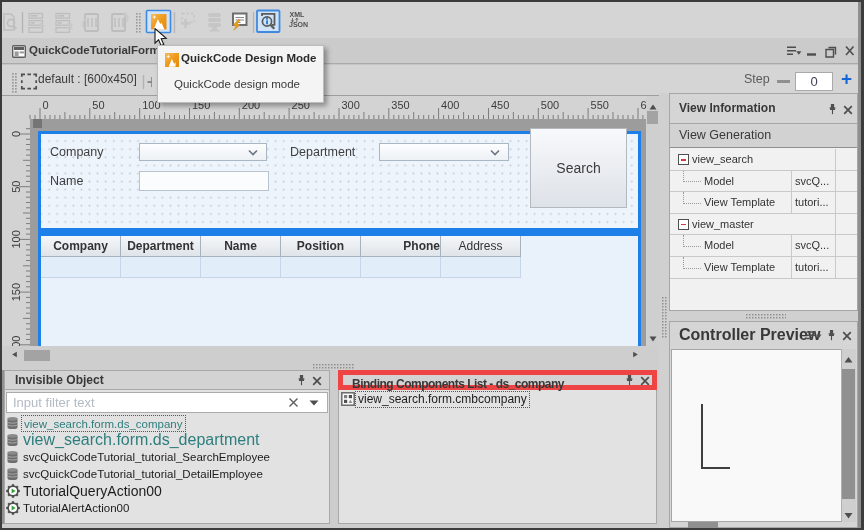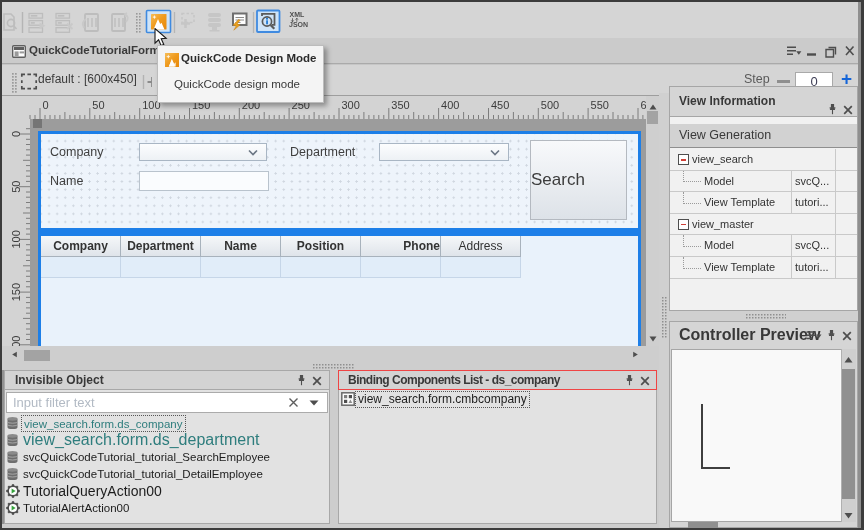--- a/index.html
+++ b/index.html
@@ -362,21 +362,21 @@
 <div style="position:absolute;left:290px;top:145px;width:90px;height:14px;font-size:12.5px;color:#3f3f3f;line-height:14px">Department</div>
 <div style="position:absolute;left:379px;top:143px;width:130px;height:18px;background:linear-gradient(#fcfdfe,#edf1f5);border:1px solid #a9b6c4">
     <div style="position:absolute;right:7px;top:5px">
       <svg width="12" height="8" viewBox="0 0 12 8">
         <path d="M2 1.5 l4 4 4-4" stroke="#6b7684" stroke-width="1.6" fill="none"></path>
       </svg>
     </div>
   </div>
 <div style="position:absolute;left:50px;top:174px;width:60px;height:14px;font-size:12.5px;color:#3f3f3f;line-height:14px">Name</div>
 <div style="position:absolute;left:139px;top:171px;width:130px;height:20px;background:#fafcfe;border:1px solid #b9c3cd"></div>
-<div style="position:absolute;left:530px;top:140px;width:97px;height:80px;background:linear-gradient(#f8f9fb,#dde2e8);border:1px solid #b4b9c0;font-size:17px;color:#3c3c3c;text-align:left;line-height:78px">Search</div>
+<div style="position:absolute;left:530px;top:128px;width:97px;height:80px;background:linear-gradient(#f8f9fb,#dde2e8);border:1px solid #b4b9c0;font-size:14px;color:#3c3c3c;text-align:center;line-height:78px">Search</div>
 <div style="position:absolute;left:41px;top:236px;width:597px;height:110px;background:#e9f2fb"></div>
 <div style="position:absolute;left:41px;top:236px;width:480px;height:21px">
     <div style="position:absolute;left:0px;top:0;width:80px;height:21px;background:linear-gradient(#f5f7f9,#dfe4ea);border-right:1px solid #a8b2bc;border-bottom:1px solid #a8b2bc;font-size:12px;font-weight:bold;color:#333;text-align:center;line-height:20px">Company</div>
     <div style="position:absolute;left:80px;top:0;width:80px;height:21px;background:linear-gradient(#f5f7f9,#dfe4ea);border-right:1px solid #a8b2bc;border-bottom:1px solid #a8b2bc;font-size:12px;font-weight:bold;color:#333;text-align:center;line-height:20px">Department</div>
     <div style="position:absolute;left:160px;top:0;width:80px;height:21px;background:linear-gradient(#f5f7f9,#dfe4ea);border-right:1px solid #a8b2bc;border-bottom:1px solid #a8b2bc;font-size:12px;font-weight:bold;color:#333;text-align:center;line-height:20px">Name</div>
     <div style="position:absolute;left:240px;top:0;width:80px;height:21px;background:linear-gradient(#f5f7f9,#dfe4ea);border-right:1px solid #a8b2bc;border-bottom:1px solid #a8b2bc;font-size:12px;font-weight:bold;color:#333;text-align:center;line-height:20px">Position</div>
     <div style="position:absolute;left:320px;top:0;width:80px;height:21px;background:linear-gradient(#f5f7f9,#dfe4ea);border-right:1px solid #a8b2bc;border-bottom:1px solid #a8b2bc;font-size:12px;font-weight:bold;color:#333;text-align:right;line-height:20px">Phone</div>
     <div style="position:absolute;left:400px;top:0;width:80px;height:21px;background:linear-gradient(#f5f7f9,#dfe4ea);border-right:1px solid #a8b2bc;border-bottom:1px solid #a8b2bc;font-size:12px;font-weight:normal;color:#333;text-align:center;line-height:20px">Address</div>
   </div>
 <div style="position:absolute;left:41px;top:257px;width:480px;height:21px">
@@ -470,21 +470,21 @@
       <rect x="3" y="30" width="1.5" height="1.5" fill="#8f8f8f"></rect>
       <rect x="0" y="33" width="1.5" height="1.5" fill="#8f8f8f"></rect>
       <rect x="3" y="33" width="1.5" height="1.5" fill="#8f8f8f"></rect>
       <rect x="0" y="36" width="1.5" height="1.5" fill="#8f8f8f"></rect>
       <rect x="3" y="36" width="1.5" height="1.5" fill="#8f8f8f"></rect>
       <rect x="0" y="39" width="1.5" height="1.5" fill="#8f8f8f"></rect>
       <rect x="3" y="39" width="1.5" height="1.5" fill="#8f8f8f"></rect>
     </svg>
   </div>
 <div style="position:absolute;left:669px;top:93px;width:189px;height:218px;background:#f1f1f1;border:1px solid #a6a6a6"></div>
-<div style="position:absolute;left:669px;top:86px;width:189px;height:31px;background:#d5d5d5;border:1px solid #a6a6a6;font-size:12px;font-weight:bold;color:#383838;line-height:29px;padding-left:9px">View Information</div>
+<div style="position:absolute;left:669px;top:93px;width:189px;height:31px;background:#d5d5d5;border:1px solid #a6a6a6;font-size:12px;font-weight:bold;color:#383838;line-height:29px;padding-left:9px">View Information</div>
 <div style="position:absolute;left:827px;top:103px;width:28px;height:13px">
     <svg style="position:absolute;left:0;top:0" width="11" height="12" viewBox="0 0 11 12">
       <path d="M2.6 4.9 h5.8" stroke="#4e4e4e" stroke-width="1.2" fill="none"></path>
       <rect x="3.9" y="1" width="3.2" height="3.9" fill="#4e4e4e"></rect>
       <path d="M3.4 4.9 h4.2 l0.55 2.1 h-5.3 z" fill="#4e4e4e"></path>
       <path d="M5.5 7 v4.2" stroke="#4e4e4e" stroke-width="1.1" fill="none"></path>
     </svg>
     <svg style="position:absolute;left:15.5px;top:1.5px" width="10" height="10" viewBox="0 0 10 10">
       <path d="M1.2 1.2 L8.8 8.8 M8.8 1.2 L1.2 8.8" stroke="#4e4e4e" stroke-width="1.7" fill="none"></path>
     </svg>
@@ -694,21 +694,21 @@
       <rect x="5.9" y="0.2" width="2.2" height="3" fill="#4e4e4e" transform="rotate(180 7 7)"></rect>
       <rect x="5.9" y="0.2" width="2.2" height="3" fill="#4e4e4e" transform="rotate(225 7 7)"></rect>
       <rect x="5.9" y="0.2" width="2.2" height="3" fill="#4e4e4e" transform="rotate(270 7 7)"></rect>
       <rect x="5.9" y="0.2" width="2.2" height="3" fill="#4e4e4e" transform="rotate(315 7 7)"></rect>
       <circle cx="7" cy="7" r="4.9" fill="#fdfdfd" stroke="#4e4e4e" stroke-width="1.7"></circle>
       <path d="M5.6 4.5 l4 2.5 -4 2.5 z" fill="#35a23c"></path>
     </svg>
   </div>
 <div style="position:absolute;left:21px;top:500px;height:17px;font-size:11.5px;color:#1c1c1c;line-height:16px;padding:0 2px;white-space:nowrap">TutorialAlertAction00</div>
 <div style="position:absolute;left:338px;top:370px;width:319px;height:154px;background:#e2e2e2;border:1px solid #a8a8a8"></div>
-<div style="position:absolute;left:338px;top:370px;width:319px;height:20px;background:#d3d3d3;border:1px solid #ef4444;font-size:12px;font-weight:bold;color:#383838;letter-spacing:-0.5px;line-height:18px;padding-left:9px">Binding Components List - ds_company</div>
+<div style="position:absolute;left:338px;top:370px;width:319px;height:20px;background:#d3d3d3;border:5px solid #ef4444;font-size:12px;font-weight:bold;color:#383838;letter-spacing:-0.5px;line-height:18px;padding-left:9px">Binding Components List - ds_company</div>
 <div style="position:absolute;left:624px;top:374px;width:28px;height:13px">
     <svg style="position:absolute;left:0;top:0" width="11" height="12" viewBox="0 0 11 12">
       <path d="M2.6 4.9 h5.8" stroke="#4e4e4e" stroke-width="1.2" fill="none"></path>
       <rect x="3.9" y="1" width="3.2" height="3.9" fill="#4e4e4e"></rect>
       <path d="M3.4 4.9 h4.2 l0.55 2.1 h-5.3 z" fill="#4e4e4e"></path>
       <path d="M5.5 7 v4.2" stroke="#4e4e4e" stroke-width="1.1" fill="none"></path>
     </svg>
     <svg style="position:absolute;left:15.5px;top:1.5px" width="10" height="10" viewBox="0 0 10 10">
       <path d="M1.2 1.2 L8.8 8.8 M8.8 1.2 L1.2 8.8" stroke="#4e4e4e" stroke-width="1.7" fill="none"></path>
     </svg>

